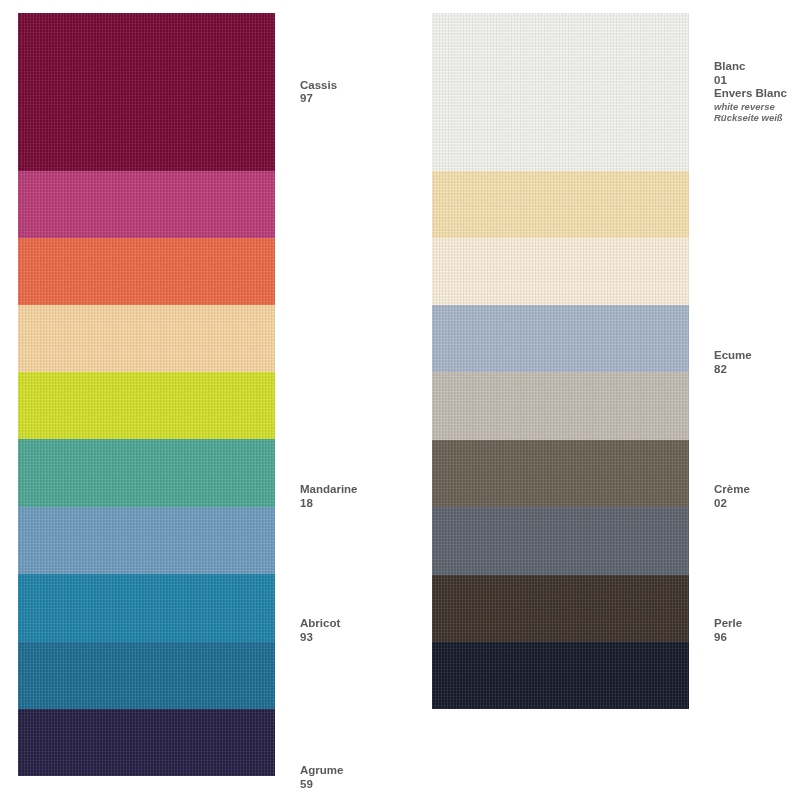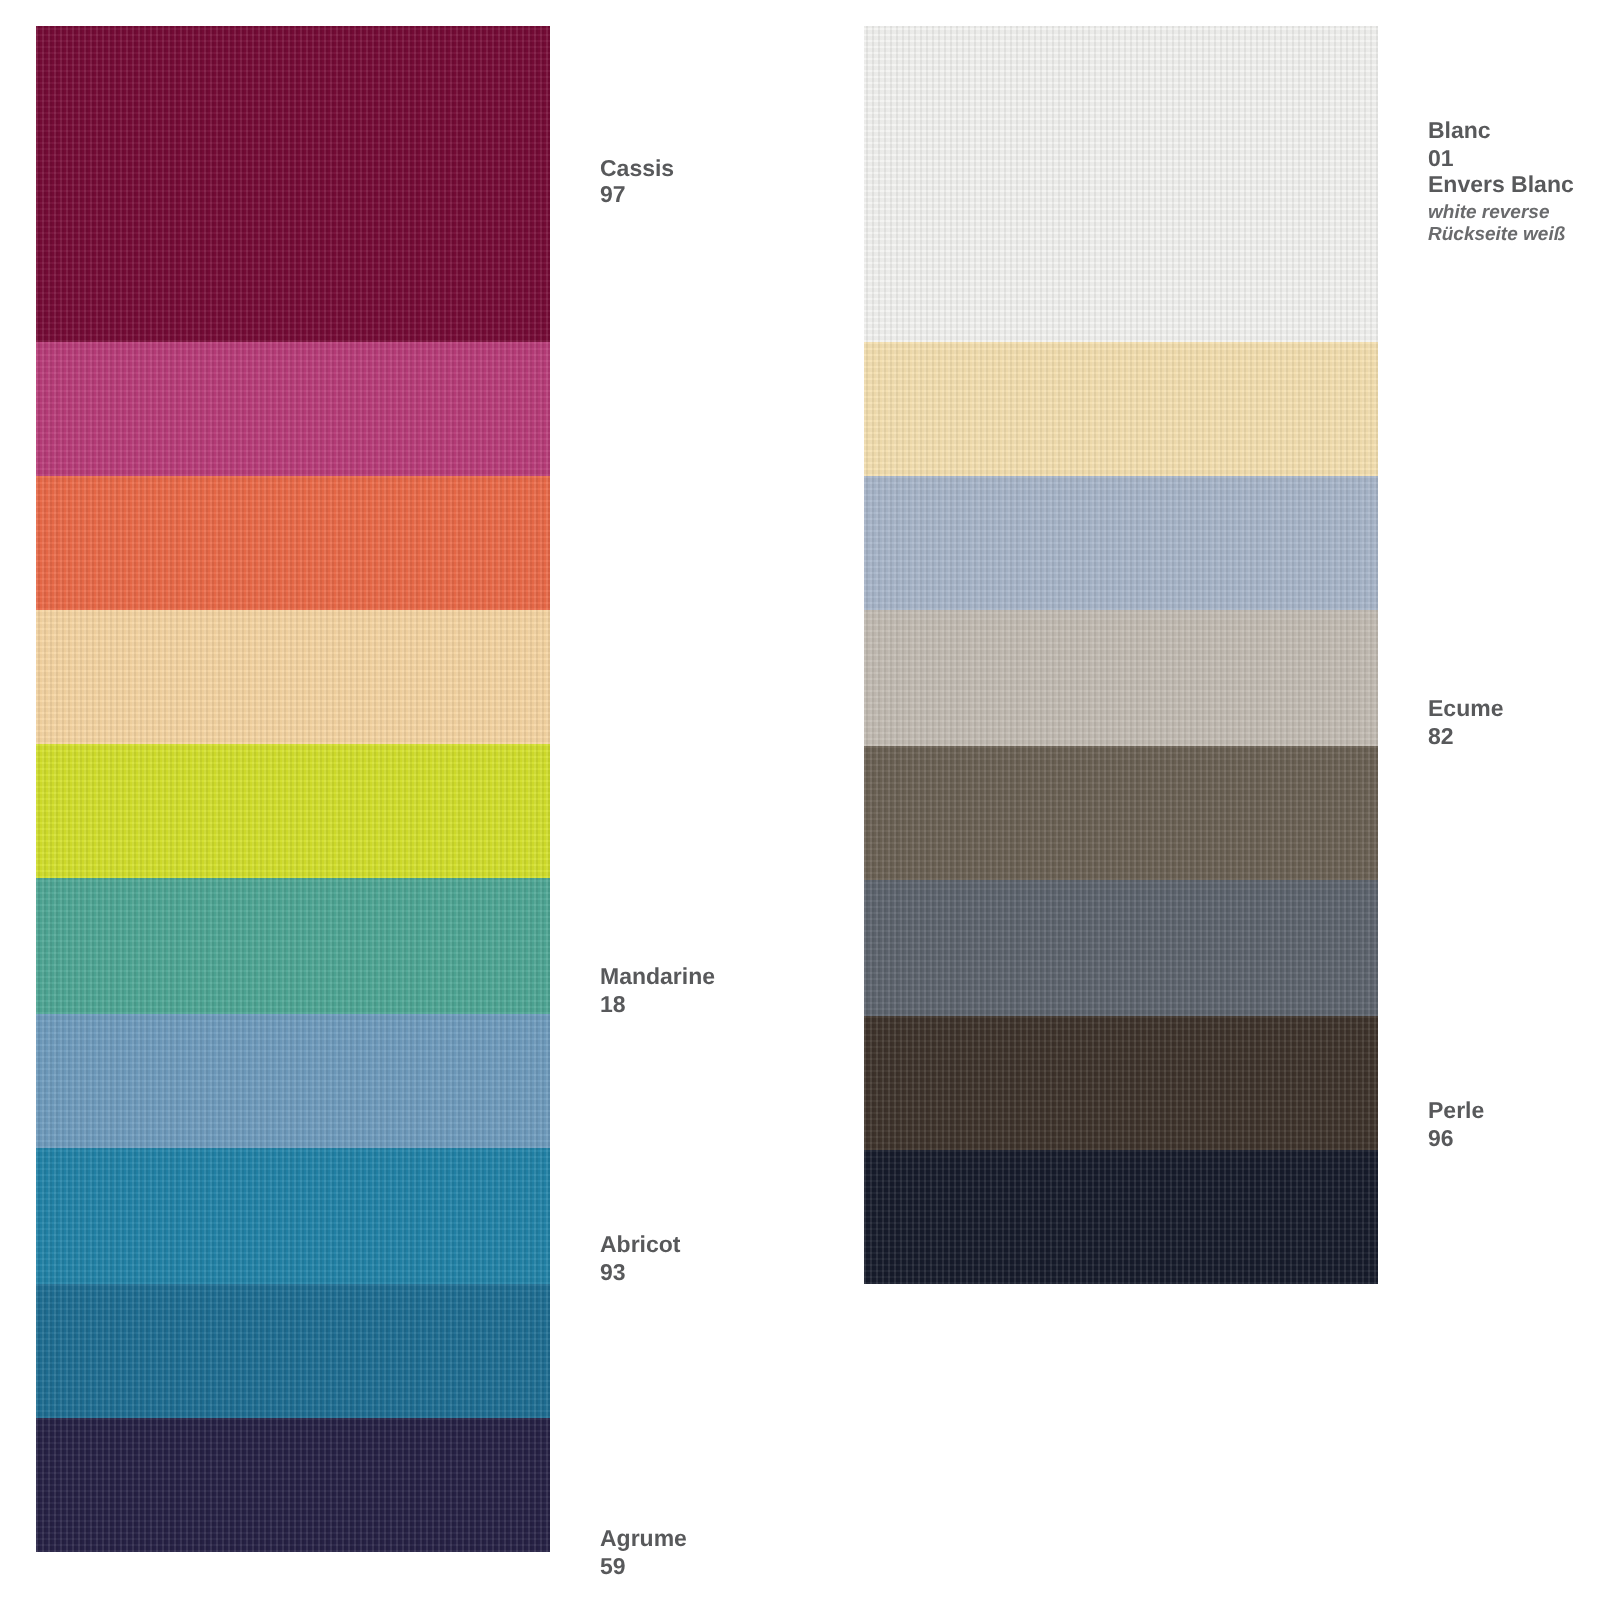--- a/index.html
+++ b/index.html
@@ -156,20 +156,27 @@
           </div>
         </div>
         <div class="swatch-row">
           <div class="swatch" title="Ecume" style="height: 67px; background: rgb(245, 224, 176);"></div>
           <div class="swatch-label" style="top: 178px;">
             <span class="ln">Ecume</span>
             <span class="ln">82</span>
           </div>
         </div>
         <div class="swatch-row">
+          <div class="swatch" title="Crème" style="height: 67px; background: rgb(248, 238, 220);"></div>
+          <div class="swatch-label" style="top: 245px;">
+            <span class="ln">Crème</span>
+            <span class="ln">02</span>
+          </div>
+        </div>
+        <div class="swatch-row">
           <div class="swatch" title="Perle" style="height: 67px; background: rgb(168, 182, 202);"></div>
           <div class="swatch-label" style="top: 312px;">
             <span class="ln">Perle</span>
             <span class="ln">96</span>
           </div>
         </div>
         <div class="swatch-row">
           <div class="swatch" title="Lin" style="height: 68px; background: rgb(195, 188, 179);"></div>
         </div>
         <div class="swatch-row">

